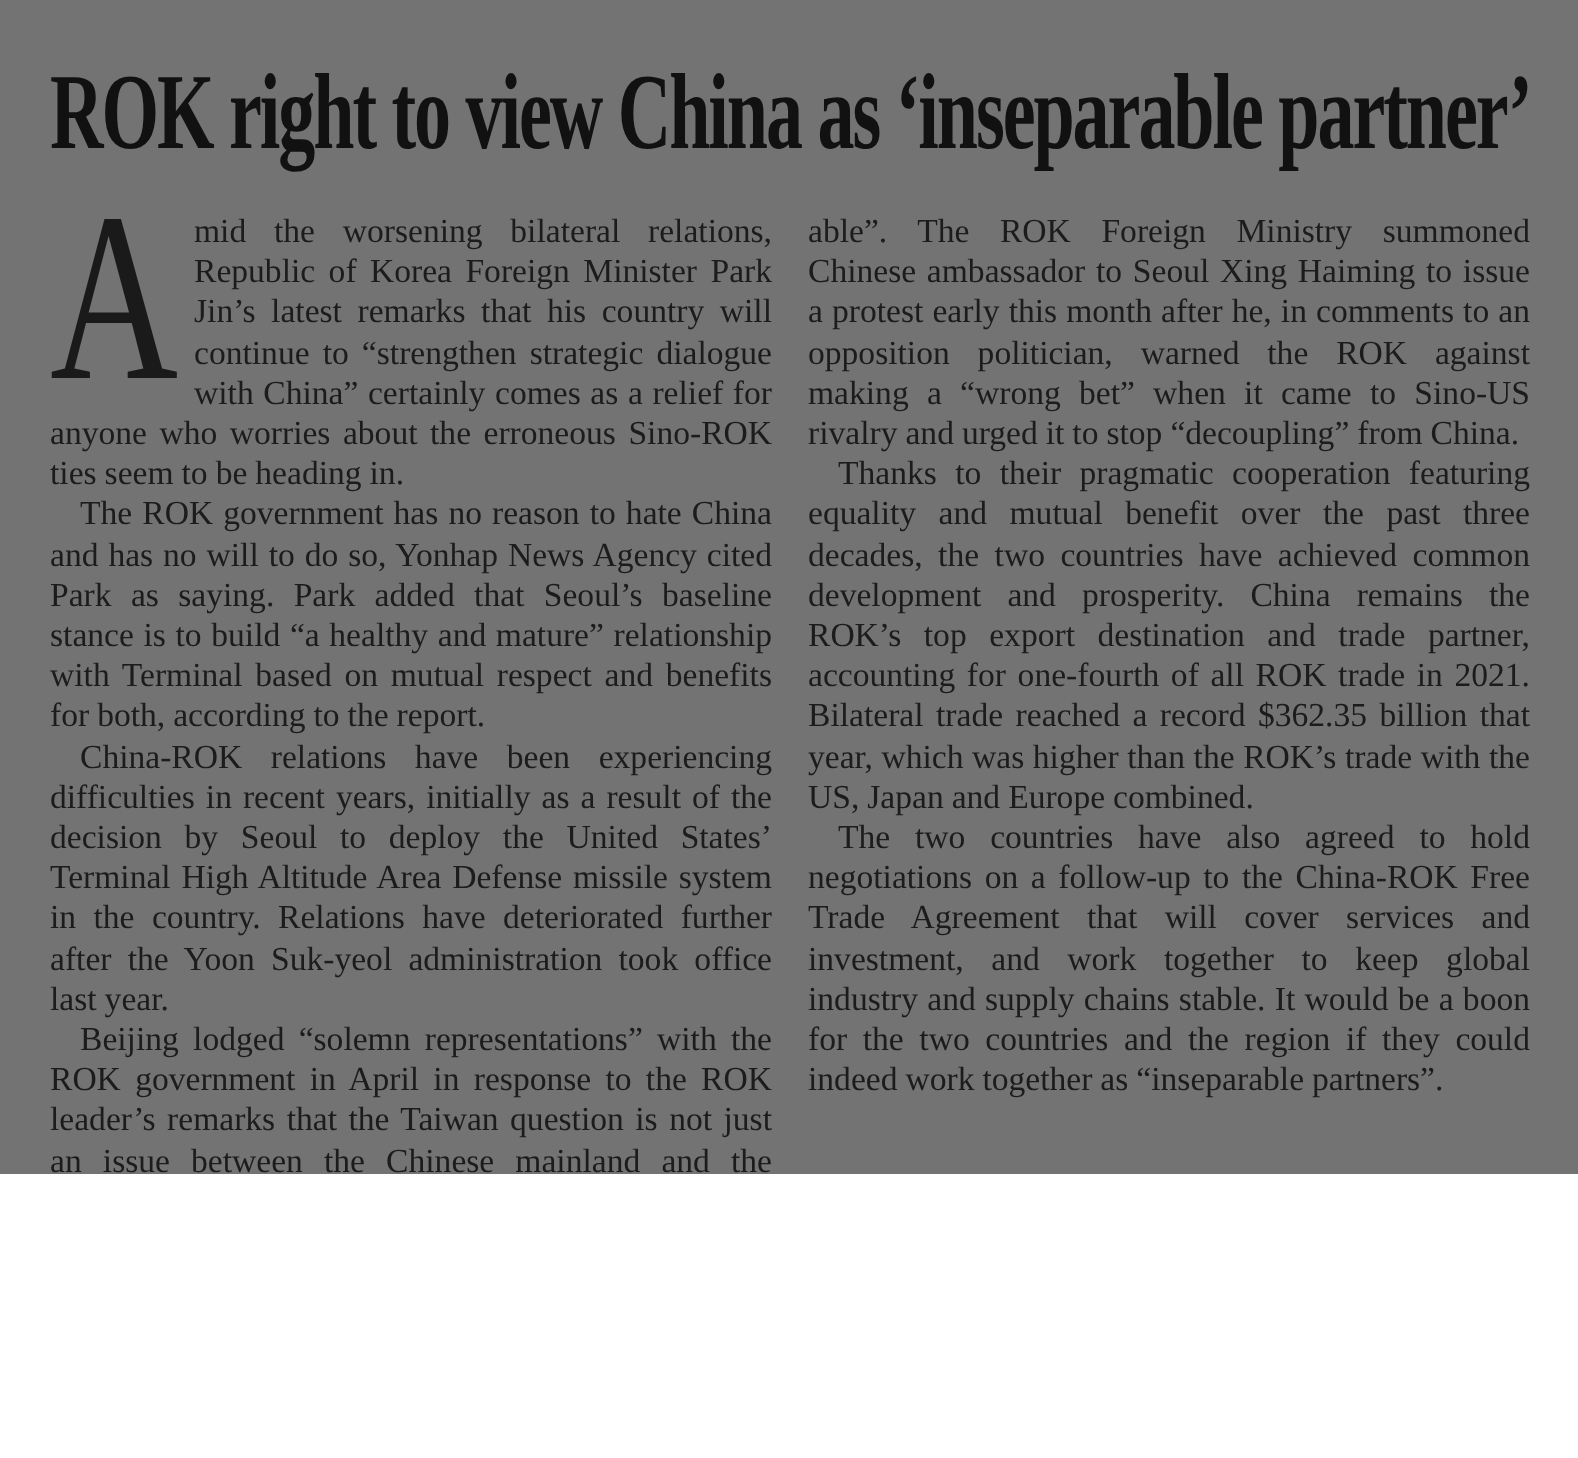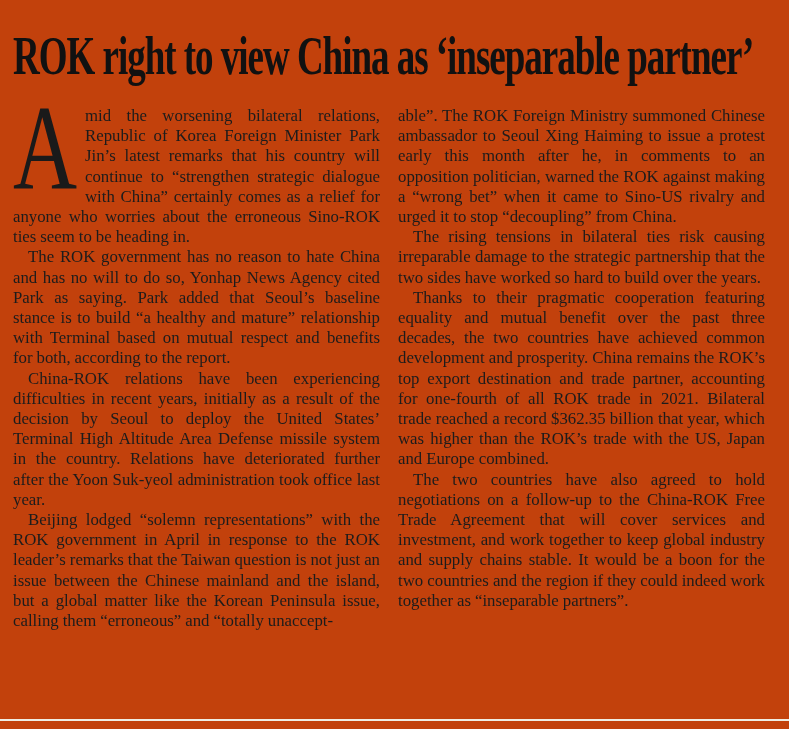--- a/index.html
+++ b/index.html
@@ -6,23 +6,23 @@
   html, body { background: #ffffff; }
   body {
     width: 789px;
     height: 729px;
     overflow: hidden;
     font-family: "Liberation Serif", serif;
   }
   .page {
     position: relative;
     width: 789px;
-    height: 729px;
-    background: #c2410c;
-    padding: 29px 24px 0 13px;
+    height: 587px;
+    background: #737373;
+    padding: 29px 24px 0 25px;
     overflow: hidden;
   }
   h1.headline {
     margin: 0 0 23px 0;
     line-height: 1;
     white-space: nowrap;
     overflow: visible;
   }
   .headline-inner {
     display: inline-block;
@@ -84,20 +84,19 @@
     <div class="col" id="col1">
         <p class="para first"><svg class="dropcap" width="64" height="81" viewBox="0 0 88 82" preserveAspectRatio="none" aria-hidden="true">
             <text x="0" y="81">A</text>
           </svg><span>mid the worsening bilateral relations, Republic of Korea Foreign Minister Park Jin’s latest remarks that his country will continue to “strengthen strategic dialogue with China” certainly comes as a relief for anyone who worries about the erroneous Sino-ROK ties seem to be heading in.</span></p>
         <p class="para"><span>The ROK government has no reason to hate China and has no will to do so, Yonhap News Agency cited Park as saying. Park added that Seoul’s baseline stance is to build “a healthy and mature” relationship with Terminal based on mutual respect and benefits for both, according to the report.</span></p>
         <p class="para"><span>China-ROK relations have been experiencing difficulties in recent years, initially as a result of the decision by Seoul to deploy the United States’ Terminal High Altitude Area Defense missile system in the country. Relations have deteriorated further after the Yoon Suk-yeol administration took office last year.</span></p>
         <p class="para"><span>Beijing lodged “solemn representations” with the ROK government in April in response to the ROK leader’s remarks that the Taiwan question is not just an issue between the Chinese mainland and the island, but a global matter like the Korean Peninsula issue, calling them “erroneous” and “totally unaccept-</span></p>
       </div>
     <div class="col" id="col2">
         <p class="para continuation"><span>able”. The ROK Foreign Ministry summoned Chinese ambassador to Seoul Xing Haiming to issue a protest early this month after he, in comments to an opposition politician, warned the ROK against making a “wrong bet” when it came to Sino-US rivalry and urged it to stop “decoupling” from China.</span></p>
-        <p class="para"><span>The rising tensions in bilateral ties risk causing irreparable damage to the strategic partnership that the two sides have worked so hard to build over the years.</span></p>
         <p class="para"><span>Thanks to their pragmatic cooperation featuring equality and mutual benefit over the past three decades, the two countries have achieved common development and prosperity. China remains the ROK’s top export destination and trade partner, accounting for one-fourth of all ROK trade in 2021. Bilateral trade reached a record $362.35 billion that year, which was higher than the ROK’s trade with the US, Japan and Europe combined.</span></p>
         <p class="para"><span>The two countries have also agreed to hold negotiations on a follow-up to the China-ROK Free Trade Agreement that will cover services and investment, and work together to keep global industry and supply chains stable. It would be a boon for the two countries and the region if they could indeed work together as “inseparable partners”.</span></p>
       </div>
   </div>
 
   <div class="bottom-rule"></div>
 </div>
 
 </body></html>

